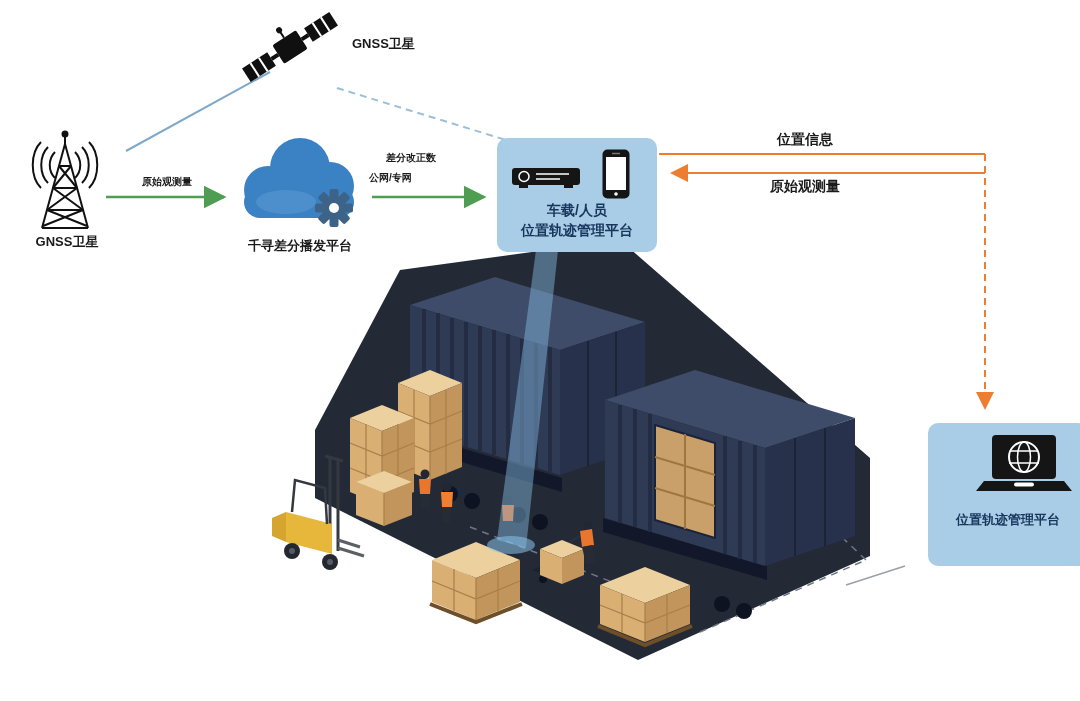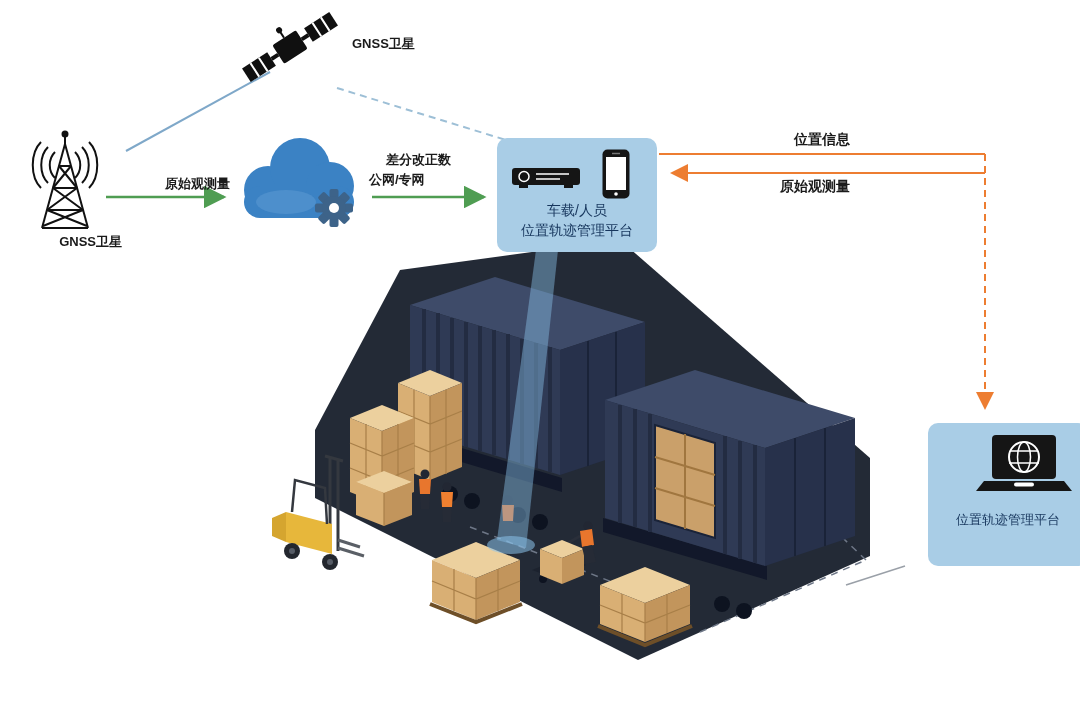--- a/index.html
+++ b/index.html
@@ -1,24 +1,24 @@
 <!DOCTYPE html>
 <html><head>
 <meta charset="utf-8">
 <style>
   *{margin:0;padding:0;box-sizing:border-box}
   html,body{background:#fff}
   .canvas{position:relative;width:1080px;height:701px;background:#ffffff;overflow:hidden;
           font-family:"Liberation Sans","DejaVu Sans",sans-serif;color:#1a1a1a}
   .layer{position:absolute;left:0;top:0}
   .label{position:absolute;font-weight:700;color:#1a1a1a;white-space:nowrap;line-height:1.25}
-  .sz15{font-size:13px}.sz14{font-size:14px}.sz13{font-size:13px}
-  .center{text-align:right}
+  .sz15{font-size:13px}.sz14{font-size:14px}.sz13{font-size:10px}
+  .center{text-align:center}
   .panel{position:absolute;background:#a9cde6;border-radius:10px}
-  .panel .txt{position:absolute;left:0;right:0;text-align:center;color:#17365d;font-weight:400;white-space:nowrap}
+  .panel .txt{position:absolute;left:0;right:0;text-align:center;color:#17365d;font-weight:700;white-space:nowrap}
   svg{display:block}
 </style>
 </head>
 <body>
 
 <div class="canvas">
 
   <svg class="layer" width="1080" height="701" viewBox="0 0 1080 701">
 
     <polygon points="400,270 620,240 870,458 870,556 638,660 315,498 315,430" fill="#232a36"></polygon>
@@ -229,18 +229,19 @@
       </g>
       <polygon points="8,46 88,46 96,56 0,56" fill="#151515"></polygon>
       <rect x="38" y="47.5" width="20" height="4" rx="2" fill="#ffffff"></rect>
     </svg>
     <div class="txt sz15" style="top:88px">位置轨迹管理平台</div>
   </div>
 
   <div class="label sz15" style="left:352px;top:36px">GNSS卫星</div>
   <div class="label sz15 center" style="left:12px;top:234px;width:110px">GNSS卫星</div>
   <div class="label sz13 center" style="left:104px;top:176px;width:126px">原始观测量</div>
+  <div class="label sz15 center" style="left:218px;top:238px;width:164px">千寻差分播发平台</div>
   <div class="label sz13" style="left:386px;top:152px">差分改正数</div>
   <div class="label sz13" style="left:369px;top:172px">公网/专网</div>
   <div class="label sz14 center" style="left:760px;top:131px;width:90px">位置信息</div>
   <div class="label sz14 center" style="left:760px;top:178px;width:90px">原始观测量</div>
 
 </div>
 
 </body></html>

